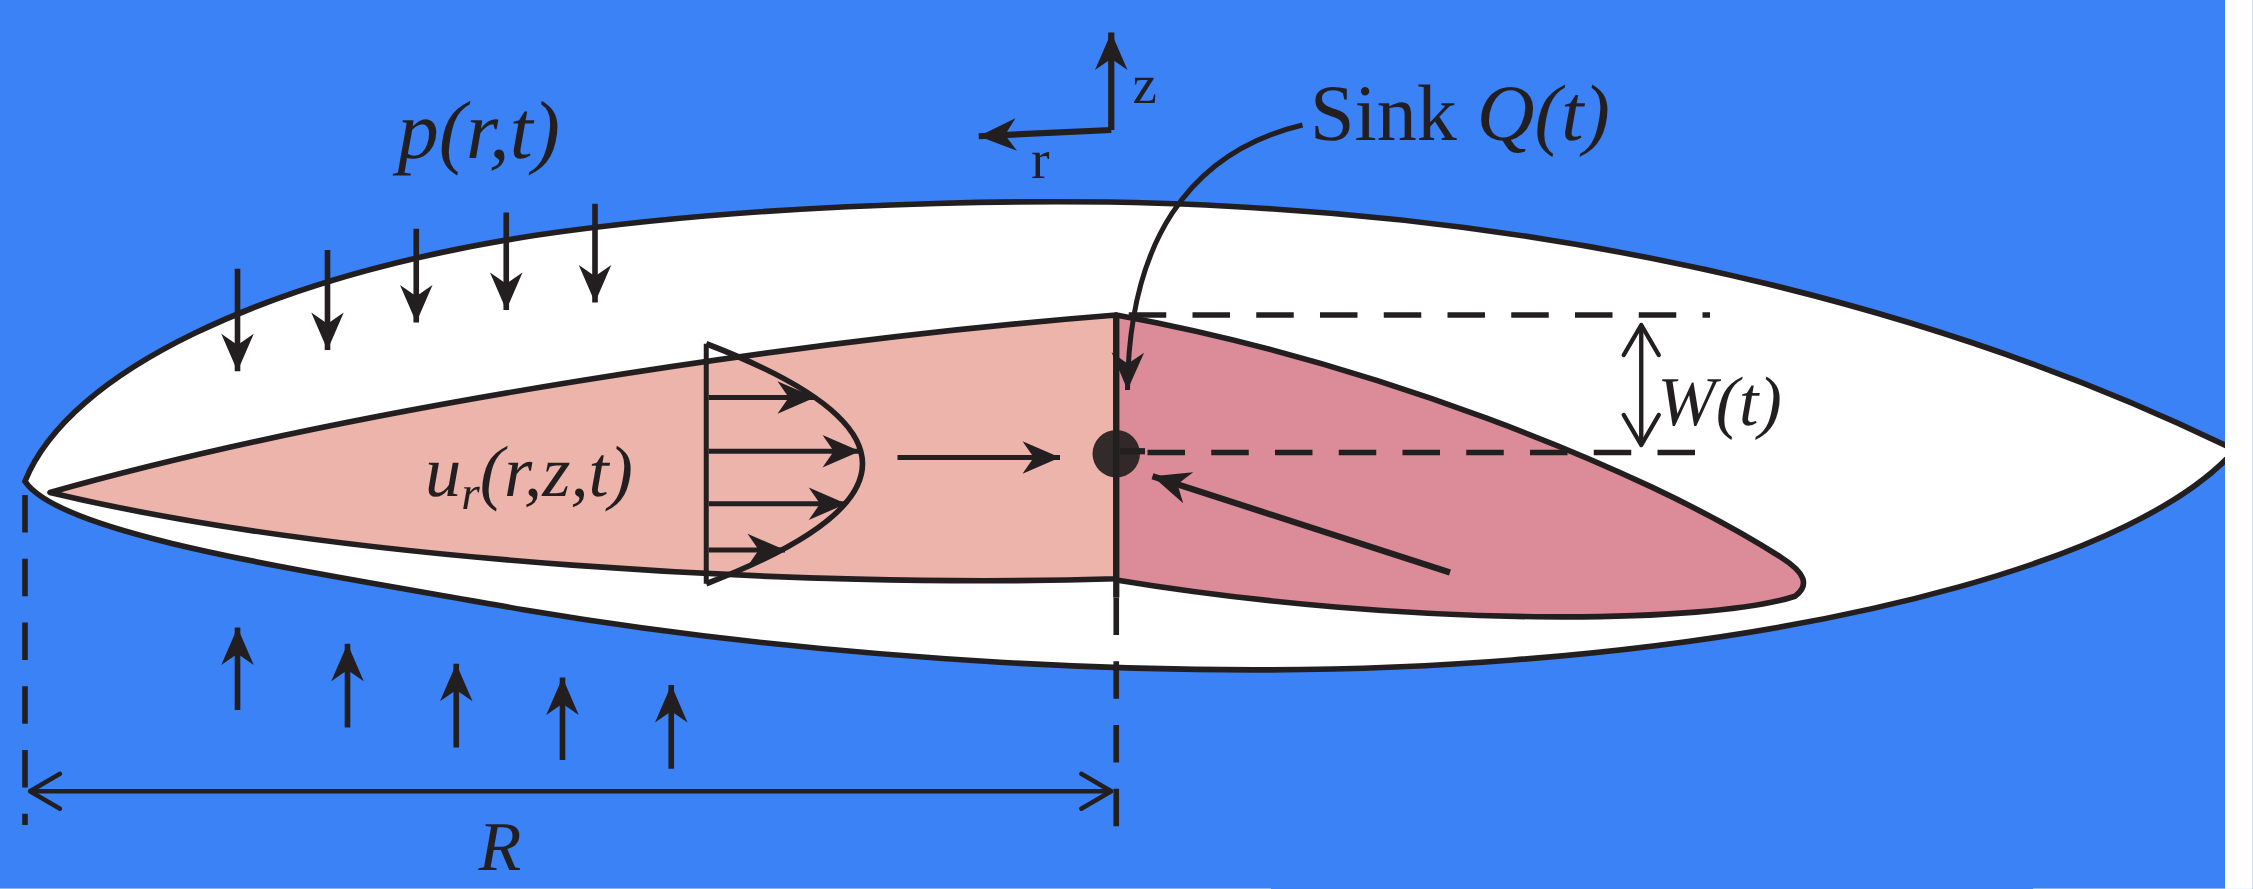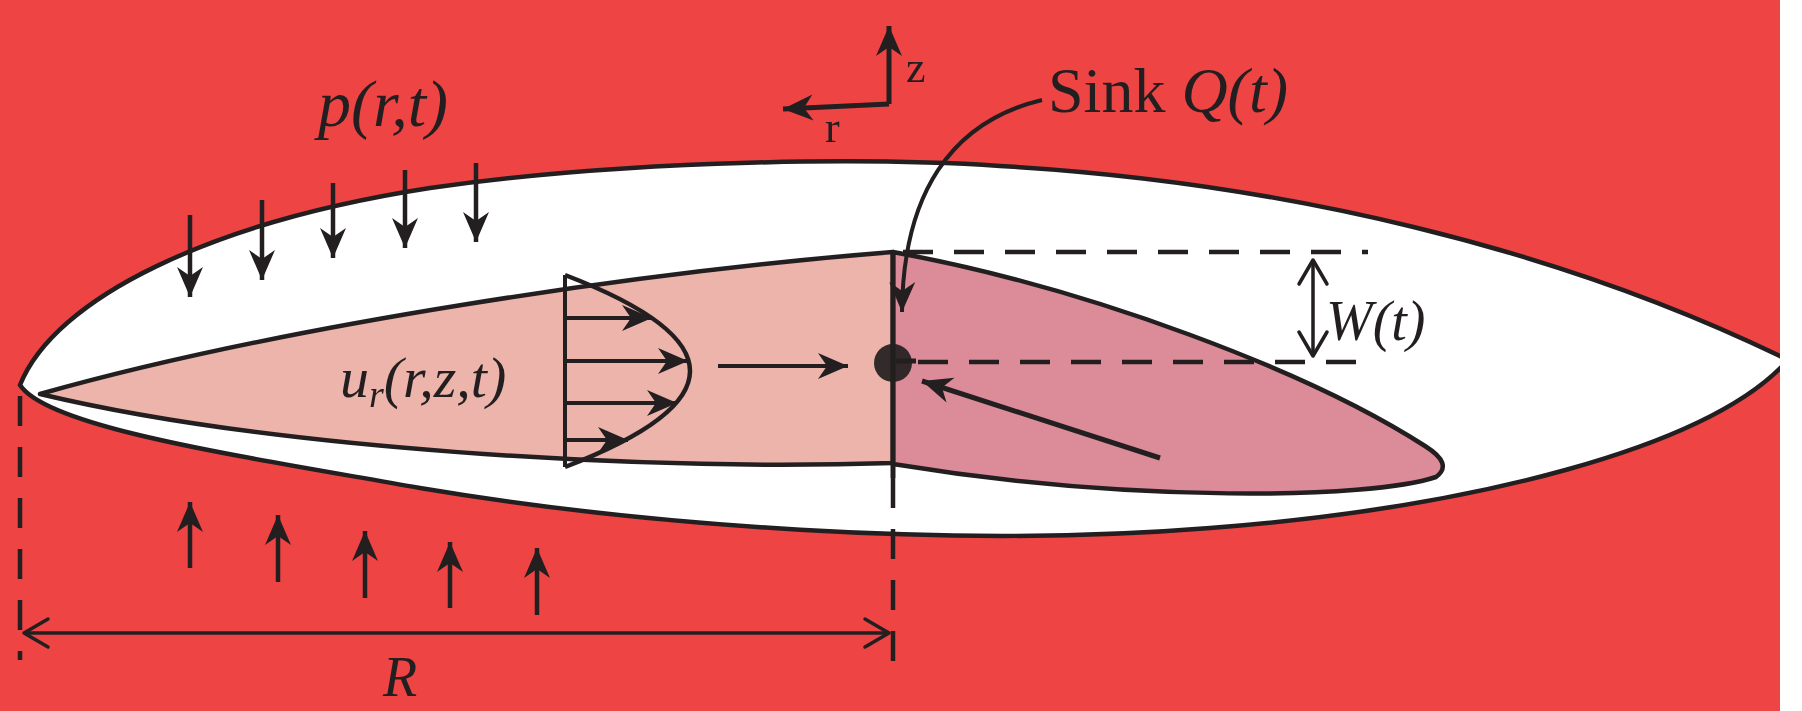--- a/index.html
+++ b/index.html
@@ -1,16 +1,16 @@
 <!DOCTYPE html>
 <html><head>
 <meta charset="utf-8">
 <style>
   html,body{margin:0;padding:0;background:#ffffff;}
-  .stage{position:relative;width:1780px;height:711px;background:#ef4444;overflow:hidden;
+  .stage{position:relative;width:1780px;height:711px;background:#3b82f6;overflow:hidden;
          font-family:"Liberation Serif","DejaVu Serif",serif;}
   svg{display:block}
   text{fill:#231f20}
   .math{font-style:italic}
   .roman{font-style:normal}
 </style>
 </head>
 <body>
 
 <div class="stage">

